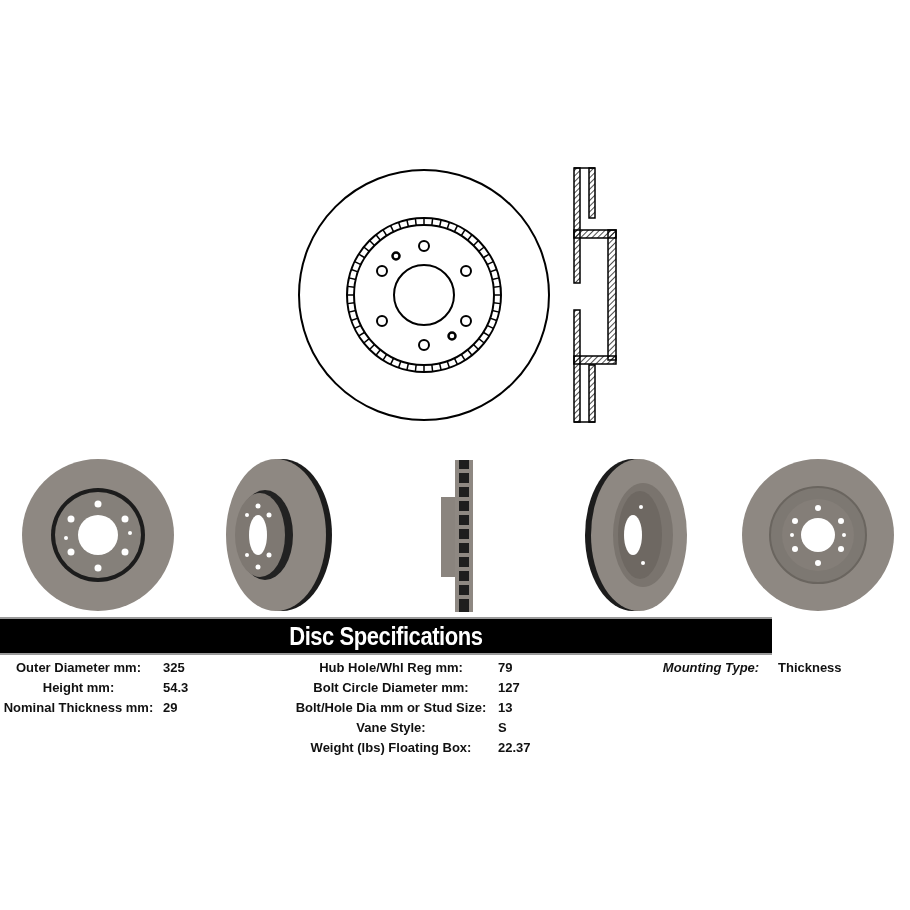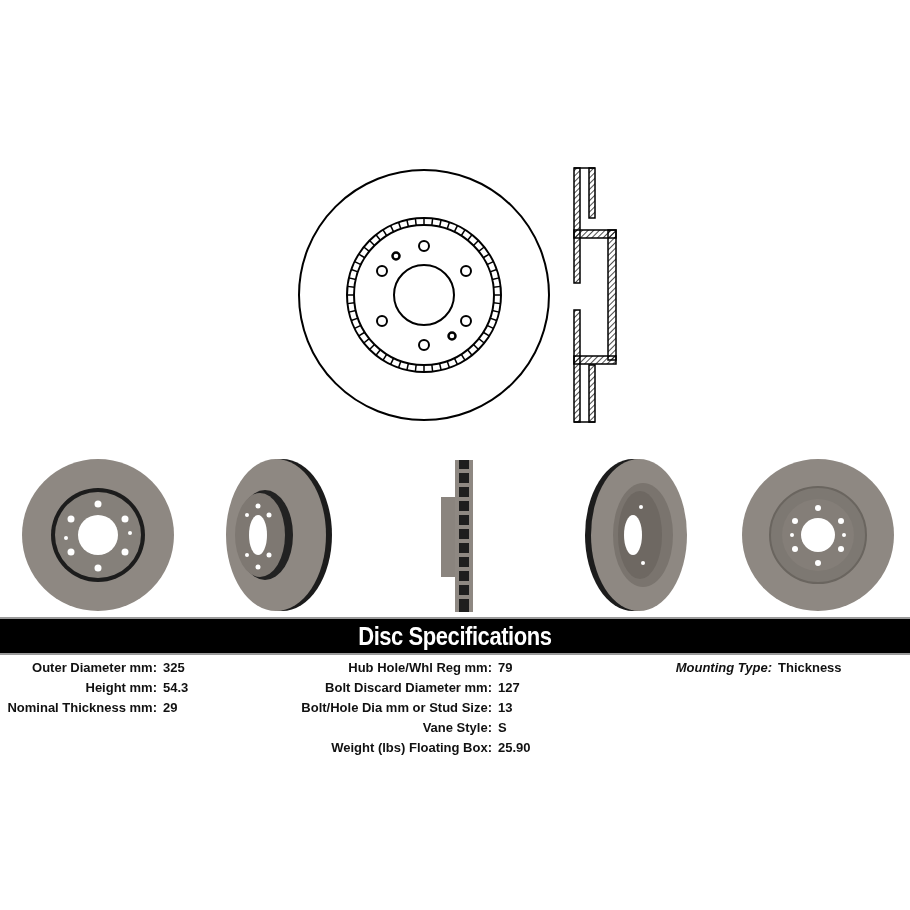--- a/index.html
+++ b/index.html
@@ -1,24 +1,24 @@
 <!DOCTYPE html>
 <html><head>
 <meta charset="utf-8">
 <style>
   html, body { margin:0; padding:0; background:#ffffff; }
   body { width:910px; height:910px; position:relative; overflow:hidden; font-family:"Liberation Sans", sans-serif; }
   .abs { position:absolute; }
   #drawing { left:290px; top:160px; width:340px; height:270px; }
   .photo { top:455px; height:160px; }
-  #banner { left:0; top:617px; width:910px; height:38px; background:#000; border-top:2px solid #9a9a9a; border-bottom:2px solid #9a9a9a; box-sizing:border-box; display:flex; align-items:center; justify-content:center; }
+  #banner { left:0; top:617px; width:772px; height:38px; background:#000; border-top:2px solid #9a9a9a; border-bottom:2px solid #9a9a9a; box-sizing:border-box; display:flex; align-items:center; justify-content:center; }
   #banner span { color:#fff; font-weight:bold; font-size:25px; letter-spacing:-0.5px; transform:scaleX(0.88); display:inline-block; }
   .spec-col { top:657px; }
   .row { display:flex; height:20px; align-items:center; font-size:13px; font-weight:bold; color:#111; white-space:nowrap; }
-  .lbl { text-align:right; transform-origin:right; }
+  .lbl { text-align:center; transform-origin:right; }
   .val { padding-left:6px; }
   #col1 .lbl { width:157px; }
   #col2 { left:290px; }
   #col2 .lbl { width:202px; }
   #col3 { left:650px; }
   #col3 .lbl { width:122px;font-style:italic; }
 </style>
 </head>
 <body>
 
@@ -217,34 +217,34 @@
       <span class="val">29</span>
     </div>
 </div>
 
 <div id="col2" class="abs spec-col">
   <div class="row">
       <span class="lbl">Hub Hole/Whl Reg mm:</span>
       <span class="val">79</span>
     </div>
   <div class="row">
-      <span class="lbl">Bolt Discard Diameter mm:</span>
+      <span class="lbl">Bolt Circle Diameter mm:</span>
       <span class="val">127</span>
     </div>
   <div class="row">
       <span class="lbl">Bolt/Hole Dia mm or Stud Size:</span>
       <span class="val">13</span>
     </div>
   <div class="row">
       <span class="lbl">Vane Style:</span>
       <span class="val">S</span>
     </div>
   <div class="row">
       <span class="lbl">Weight (lbs) Floating Box:</span>
-      <span class="val">25.90</span>
+      <span class="val">22.37</span>
     </div>
 </div>
 
 <div id="col3" class="abs spec-col">
   <div class="row">
       <span class="lbl">Mounting Type:</span>
       <span class="val">Thickness</span>
     </div>
 </div>
 

